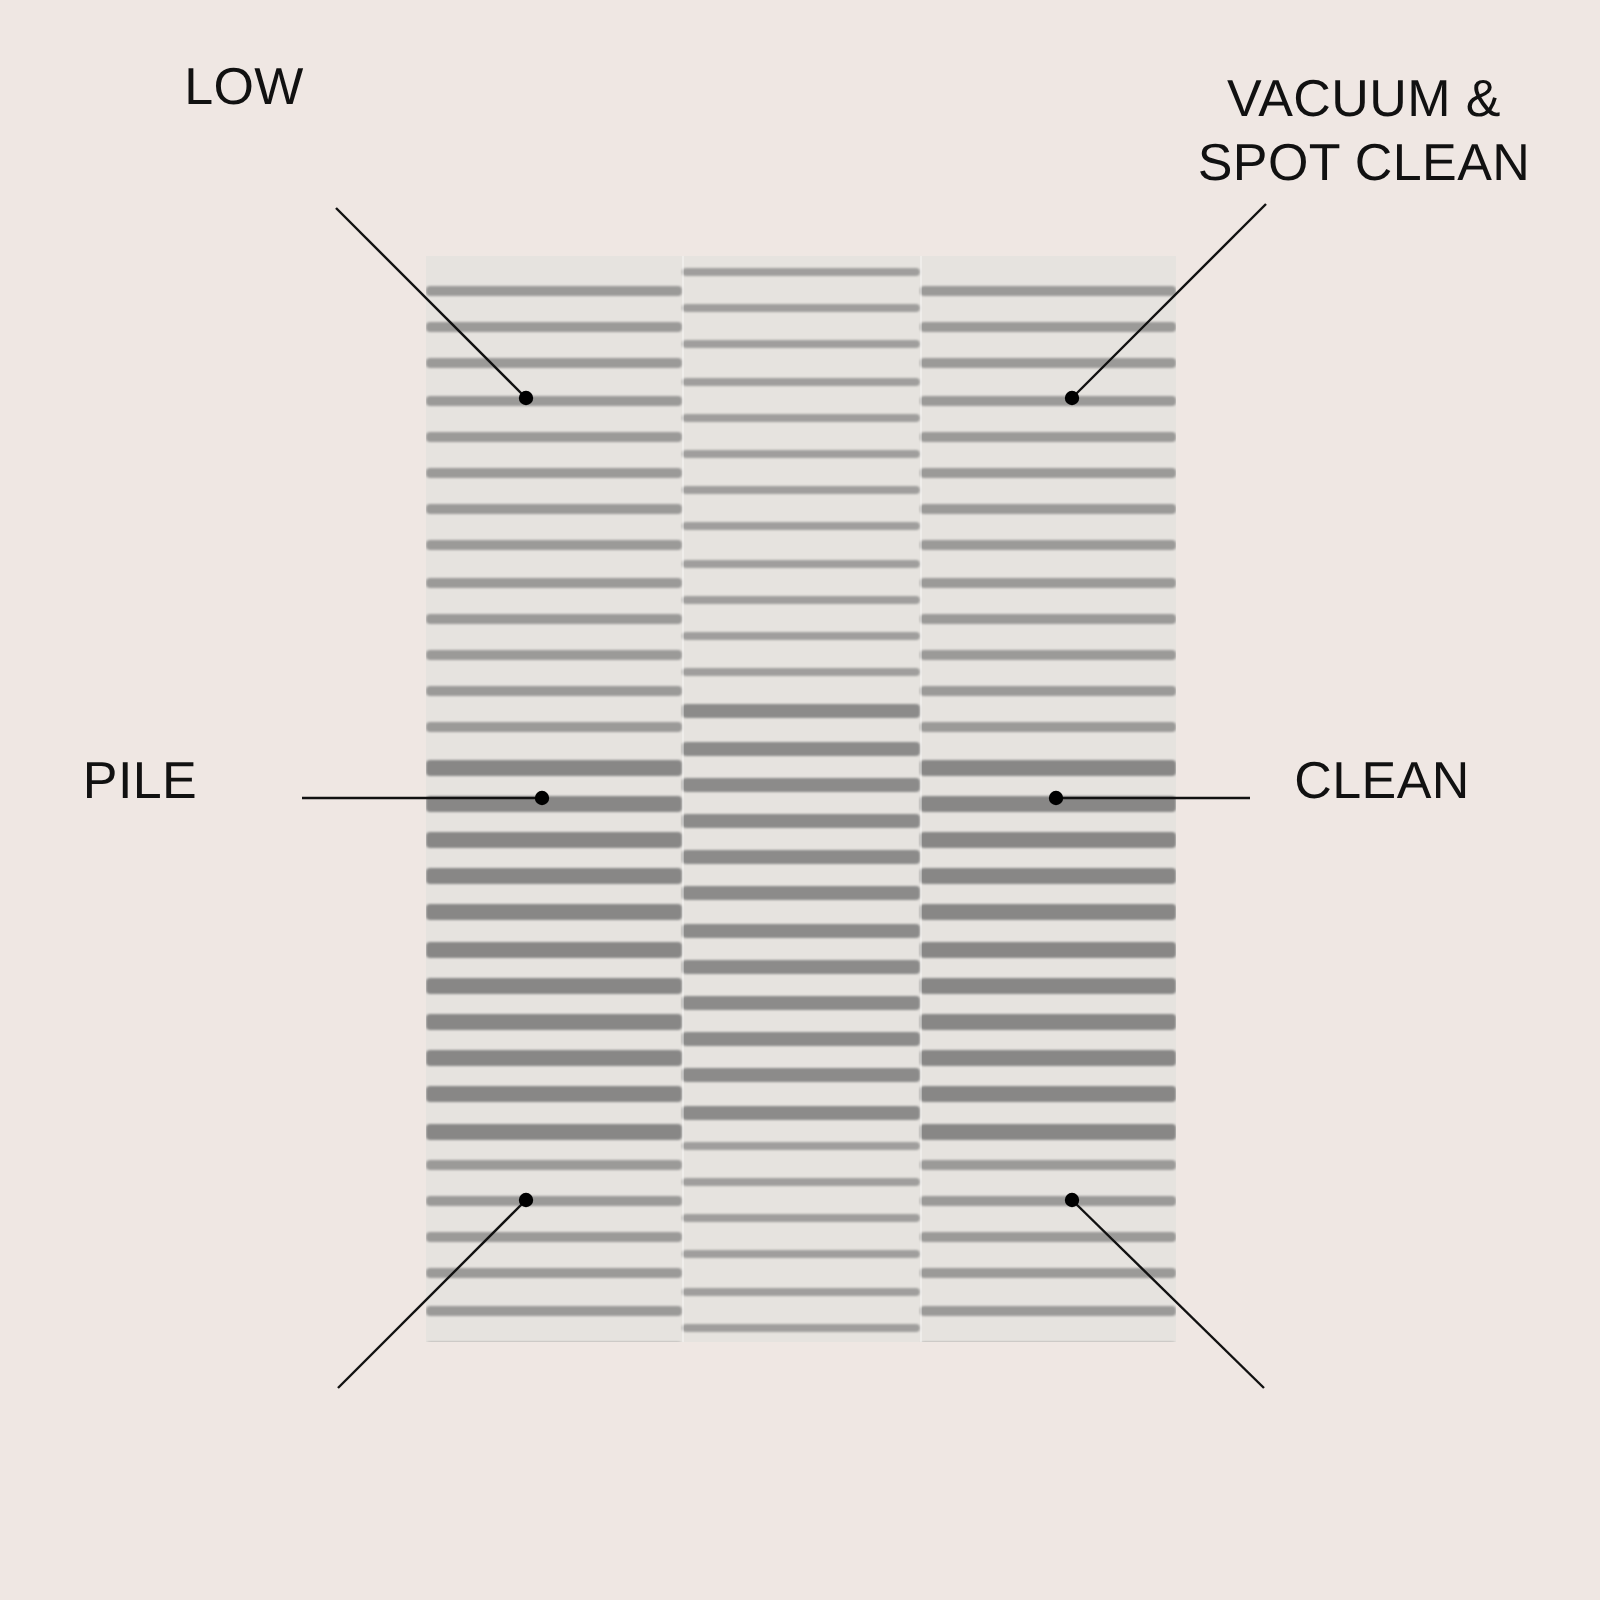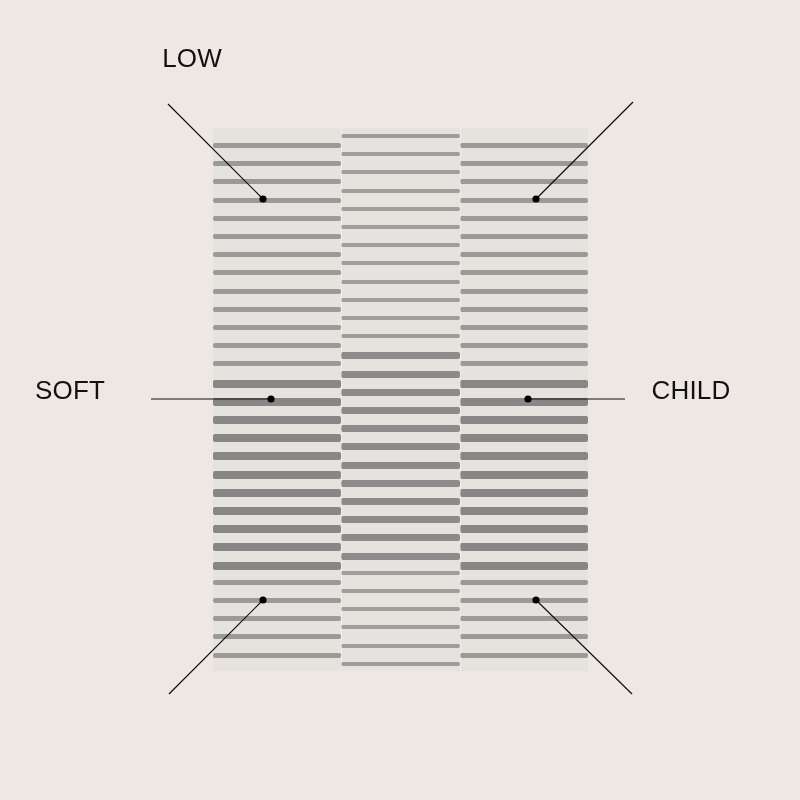--- a/index.html
+++ b/index.html
@@ -184,30 +184,34 @@
     <g fill="#000">
       <circle cx="263" cy="199" r="3.6"></circle>
       <circle cx="536" cy="199" r="3.6"></circle>
       <circle cx="271" cy="399" r="3.6"></circle>
       <circle cx="528" cy="399" r="3.6"></circle>
       <circle cx="263" cy="600" r="3.6"></circle>
       <circle cx="536" cy="600" r="3.6"></circle>
     </g>
   </svg>
 
-  <div class="label" style="left:22px; top:42px; width:200px;text-align:right;">
+  <div class="label" style="left:22px; top:27px; width:200px;">
     <span>LOW</span>
   </div>
 
+  <div class="label" style="left:582px; top:33px; width:200px;">
+    <span>VACUUM &amp;</span>
+    <span>SPOT CLEAN</span>
+  </div>
 
   <div class="label" style="left:20px; top:374px; width:100px;">
-    <span>SOFT</span>
+    <span>PILE</span>
   </div>
 
   <div class="label" style="left:611px; top:374px; width:160px;">
-    <span>CHILD</span>
+    <span>CLEAN</span>
   </div>
 
   <div class="label" style="left:22px; top:704px; width:170px;">
   </div>
 
 
 </div>
 
 </body></html>

